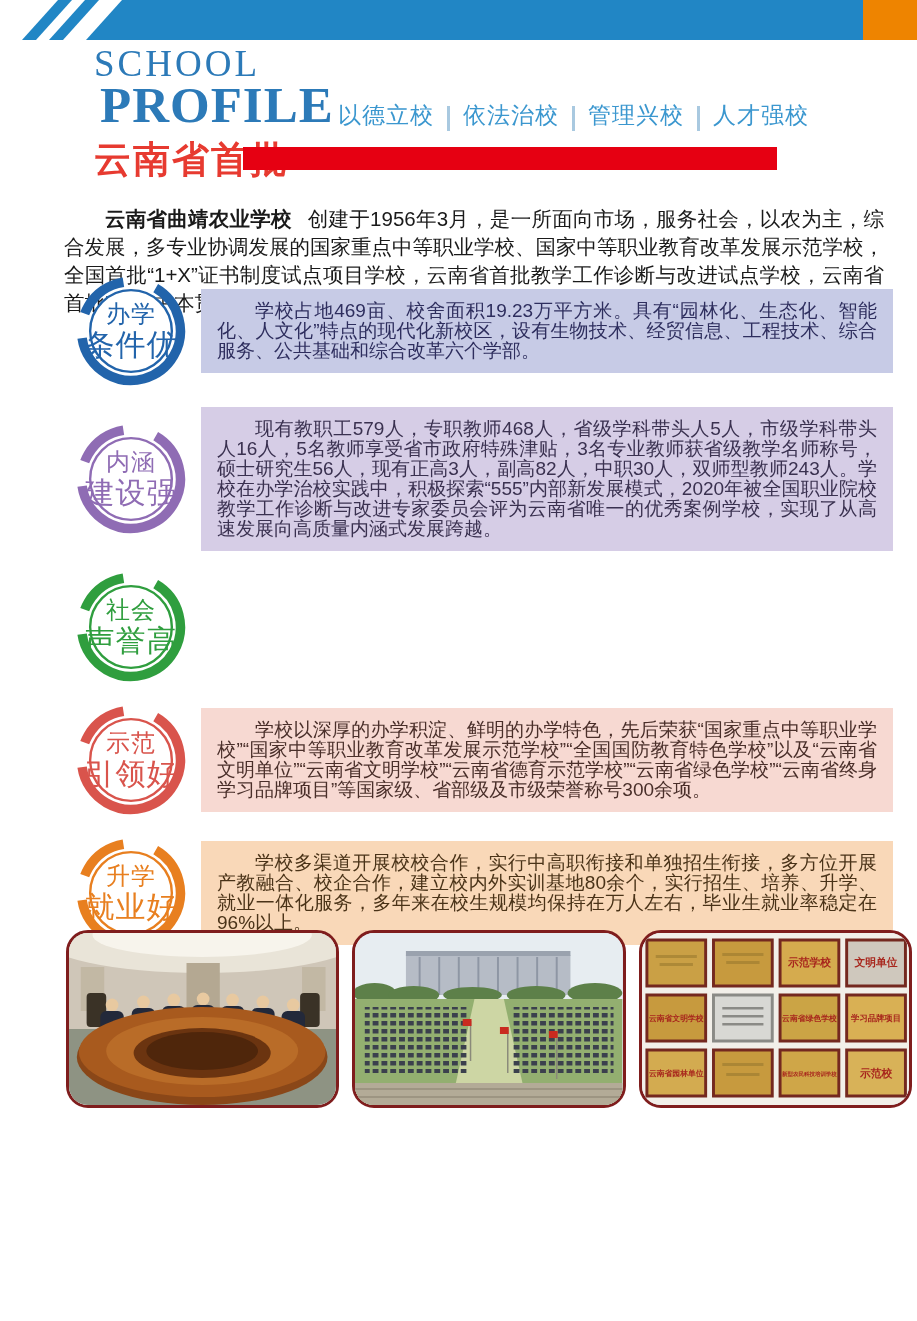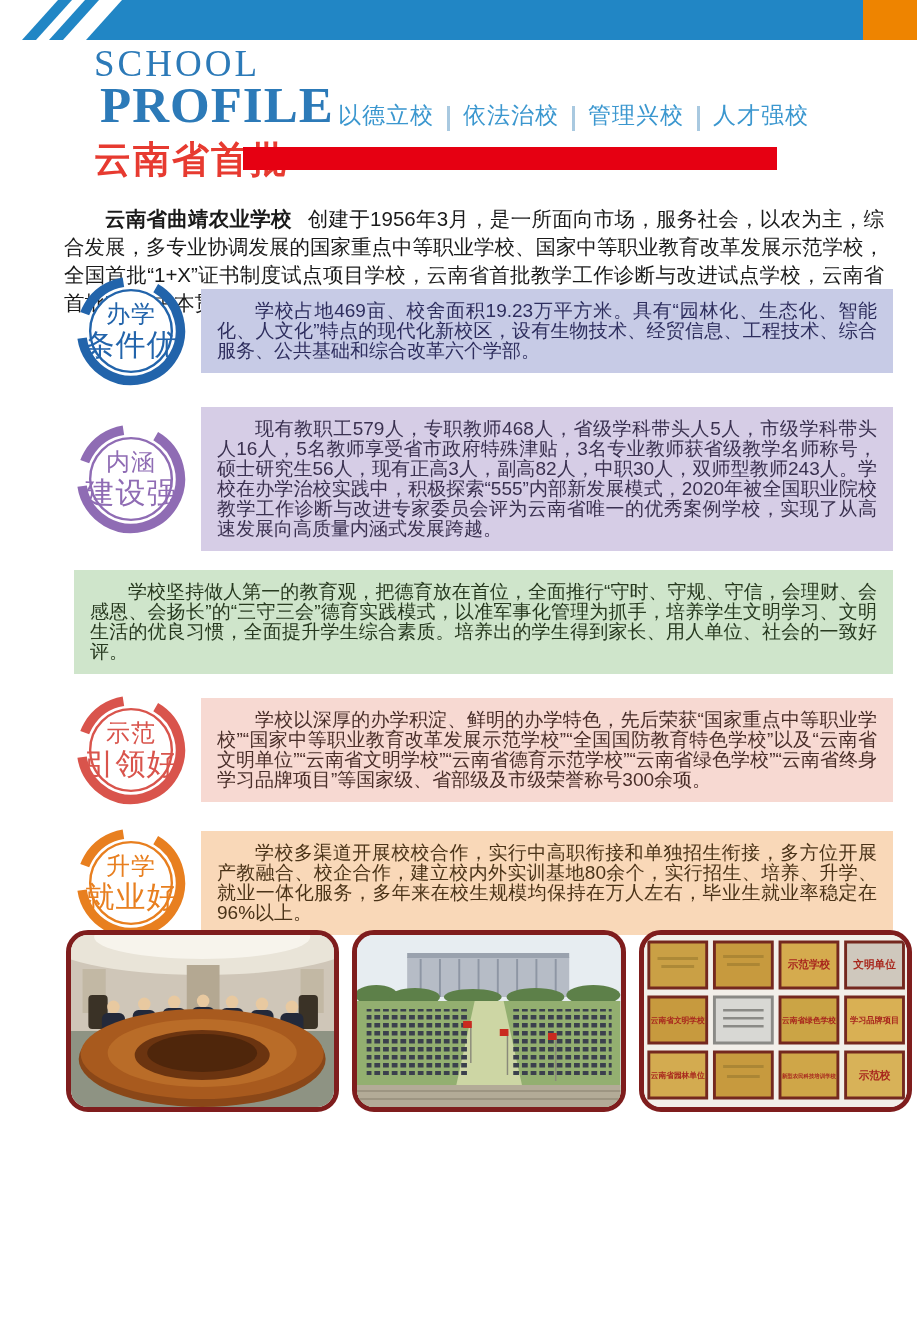--- a/index.html
+++ b/index.html
@@ -35,21 +35,21 @@
   .badge svg{position:absolute;inset:0;}
   .badge-text{position:absolute;inset:0;display:flex;flex-direction:column;align-items:center;
     justify-content:center;font-weight:normal;line-height:1.12;color:var(--accent);letter-spacing:1px;}
   .badge-text .l1{font-size:24px;}
   .badge-text .l2{font-size:30px;}
   .box{flex:1;background:var(--box-bg);color:var(--box-text);font-size:19px;line-height:20px;
     padding:12px 16px;text-align:justify;text-indent:2em;}
   
   .photos{position:absolute;left:66px;top:930px;width:846px;display:grid;
     grid-template-columns:repeat(3,1fr);gap:14px 13px;}
-  .photo{height:172px;border:5px solid #7f1d1d;border-radius:22px;overflow:hidden;background:#dfe5ea;}
+  .photo{height:172px;border:3px solid #7f1d1d;border-radius:22px;overflow:hidden;background:#dfe5ea;}
   .photo svg{display:block;width:100%;height:100%;}
 </style>
 </head>
 <body>
 
 <div class="page" style="--bar-blue: #2186c5; --bar-orange: #ee8400; --title-blue: #2c7ab8; --tagline-blue: #3b97cf; --title-red: #e73a30; --accent-red: #e60012;">
 
   <div class="topbar">
     <div class="stripe s1"></div>
     <div class="stripe s2"></div>
@@ -99,21 +99,30 @@
         </svg>
         <div class="badge-text">
           <span class="l1">内涵</span>
           <span class="l2">建设强</span>
         </div>
       </div>
       <div class="box">现有教职工579人，专职教师468人，省级学科带头人5人，市级学科带头人16人，5名教师享受省市政府特殊津贴，3名专业教师获省级教学名师称号，硕士研究生56人，现有正高3人，副高82人，中职30人，双师型教师243人。学校在办学治校实践中，积极探索“555”内部新发展模式，2020年被全国职业院校教学工作诊断与改进专家委员会评为云南省唯一的优秀案例学校，实现了从高速发展向高质量内涵式发展跨越。</div>
     </div>
 
     <div class="section" style="--accent: #2f9e3e; --box-bg: #cfe5cb; --box-text: #27391f;">
-      <div class="box">学校坚持做人第一的教育观，把德育放在首位，全面推行“守时、守规、守信，会理财、会感恩、会扬长”的“三守三会”德育实践模式，以准军事化管理为抓手，培养学生文明学习、文明生活的优良习惯，全面提升学生综合素质。培养出的学生得到家长、用人单位、社会的一致好评。</div>
+      <div class="badge">
+        <svg viewBox="0 0 120 120">
+          <circle cx="60" cy="60" r="52" fill="none" stroke="currentColor" stroke-width="10" stroke-dasharray="210 26 55 36" transform="rotate(-60 60 60)"></circle>
+          <circle cx="60" cy="60" r="43" fill="#ffffff" stroke="currentColor" stroke-width="2.5"></circle>
+        </svg>
+        <div class="badge-text">
+          <span class="l1">社会</span>
+          <span class="l2">声誉高</span>
+        </div>
+      </div>
     </div>
 
     <div class="section" style="--accent: #d9544c; --box-bg: #f7d9d2; --box-text: #4a2f2a;">
       <div class="badge">
         <svg viewBox="0 0 120 120">
           <circle cx="60" cy="60" r="52" fill="none" stroke="currentColor" stroke-width="10" stroke-dasharray="210 26 55 36" transform="rotate(-60 60 60)"></circle>
           <circle cx="60" cy="60" r="43" fill="#ffffff" stroke="currentColor" stroke-width="2.5"></circle>
         </svg>
         <div class="badge-text">
           <span class="l1">示范</span>

